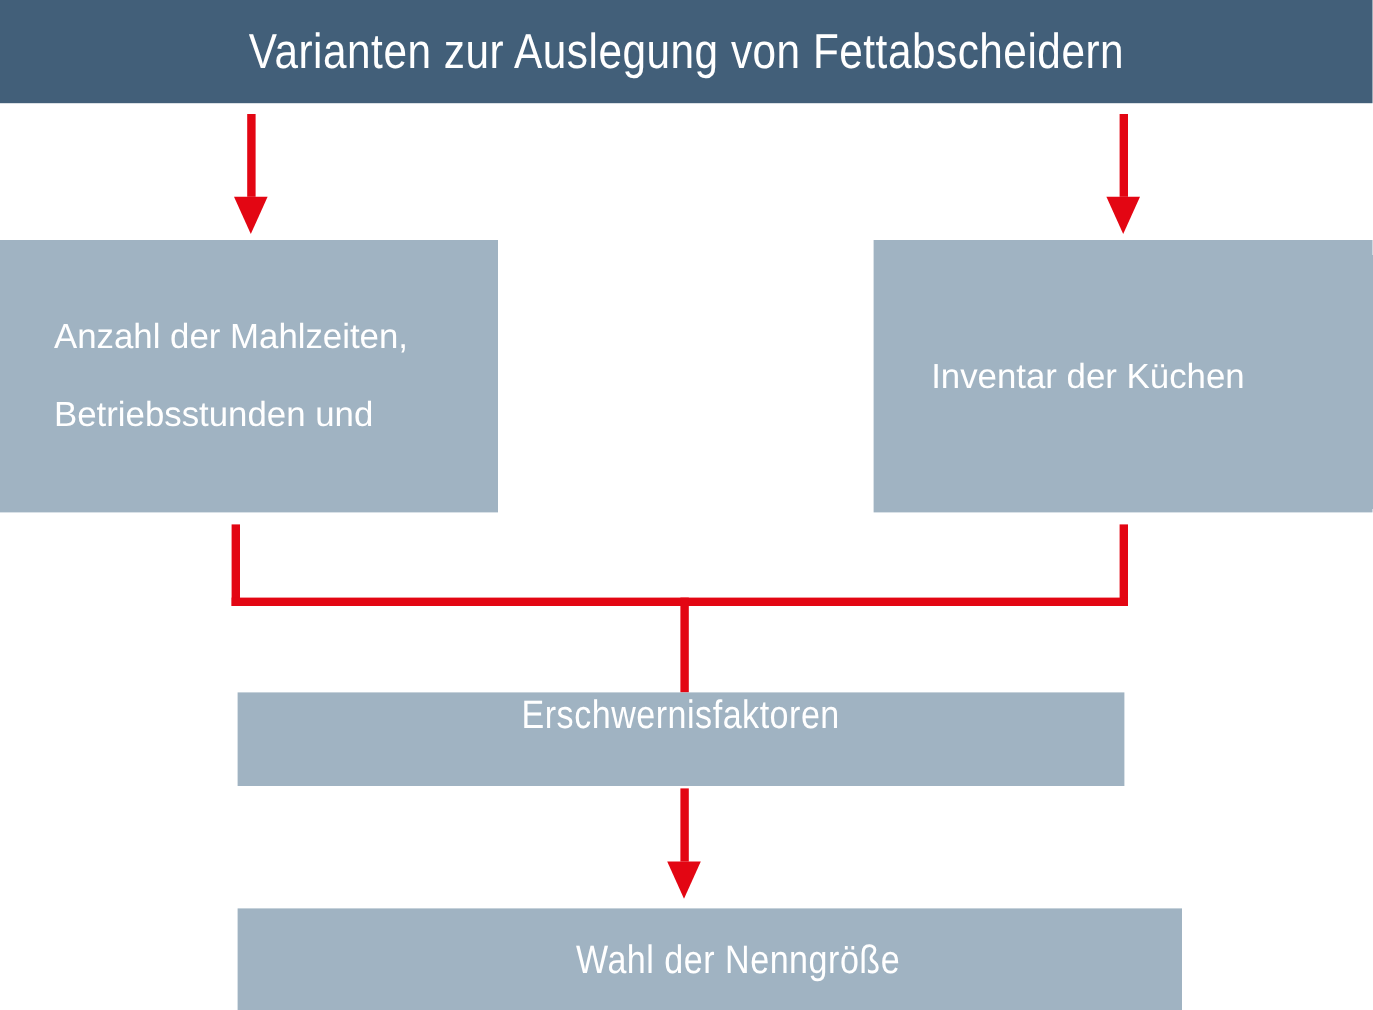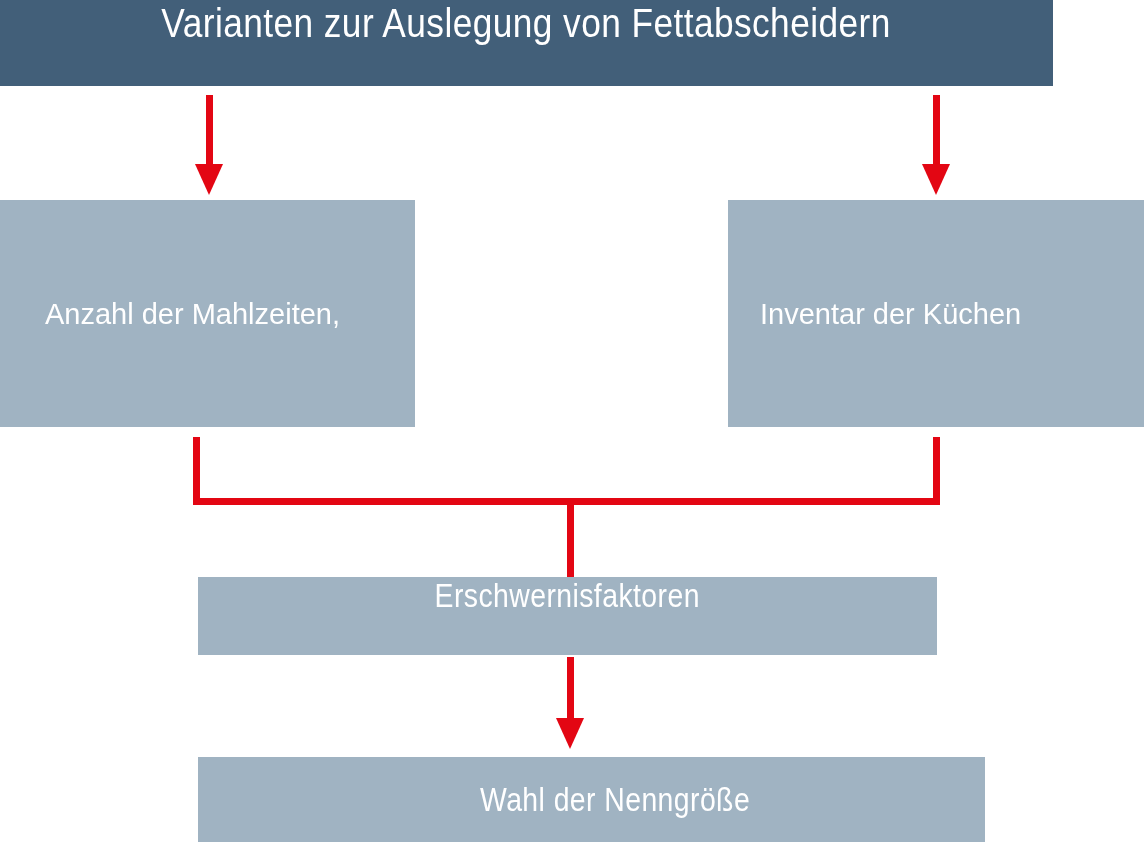--- a/index.html
+++ b/index.html
@@ -13,23 +13,24 @@
     width: 1144px;
     height: 842px;
     background: #ffffff;
     overflow: hidden;
   }
 
   
   .header {
     position: absolute;
     left: 0; top: 0;
-    width: 1053px; height: 86px;
+    width: 1144px; height: 86px;
     background: var(--header-bg, #425f79);
     display: flex;
+    align-items: center;
     justify-content: center;
   }
   .header .title {
     color: #ffffff;
     font-size: 41px;
     font-weight: 400;
     letter-spacing: 0.5px;
     transform: scaleX(0.86);
     transform-origin: center center;
     white-space: nowrap;
@@ -52,21 +53,21 @@
     box-sizing: border-box;
     font-size: 29px;
     line-height: 40px;
   }
   .box-right {
     left: 728px; top: 200px;
     width: 416px; height: 227px;
     display: flex;
     flex-direction: column;
     justify-content: center;
-    padding-left: 32px;
+    padding-left: 48px;
     box-sizing: border-box;
     font-size: 29px;
     line-height: 40px;
   }
   .box-mid {
     left: 198px; top: 577px;
     width: 739px; height: 78px;
     display: flex;
     align-items: flex-start;
     justify-content: center;
@@ -133,20 +134,21 @@
     <div class="shaft"></div>
     <div class="head"></div>
   </div>
   <div class="arrow arrow-top-right">
     <div class="shaft"></div>
     <div class="head"></div>
   </div>
 
   <div class="box box-left">
     <span>Anzahl der Mahlzeiten,</span>
+    <span>Betriebsstunden und</span>
   </div>
 
   <div class="box box-right">
     <span>Inventar der Küchen</span>
   </div>
 
   <div class="rline v-left"></div>
   <div class="rline v-right"></div>
   <div class="rline h-join"></div>
   <div class="rline v-center"></div>

